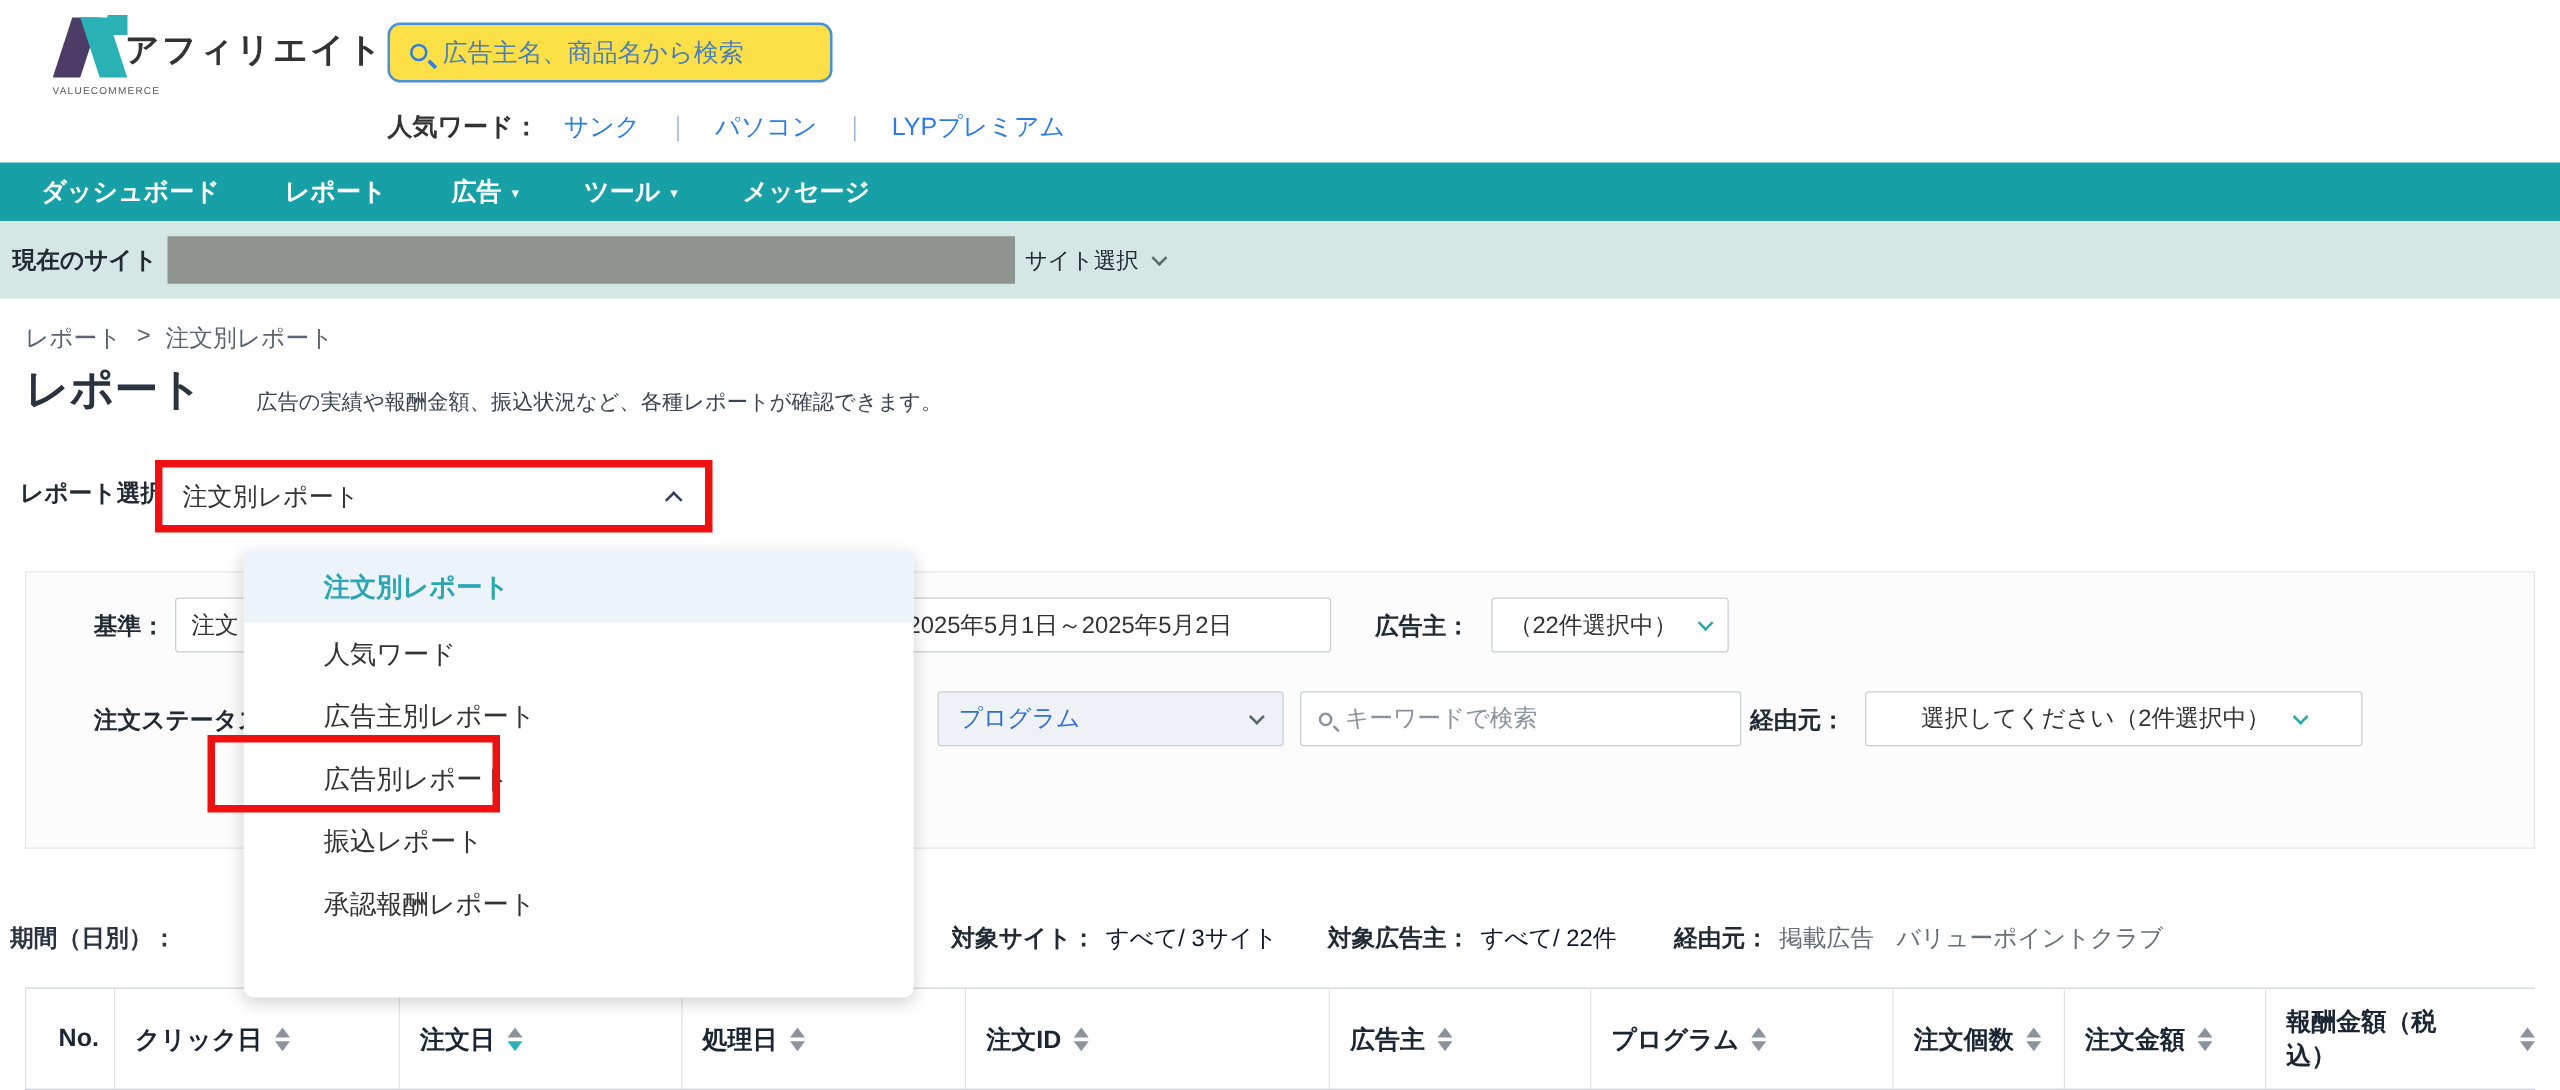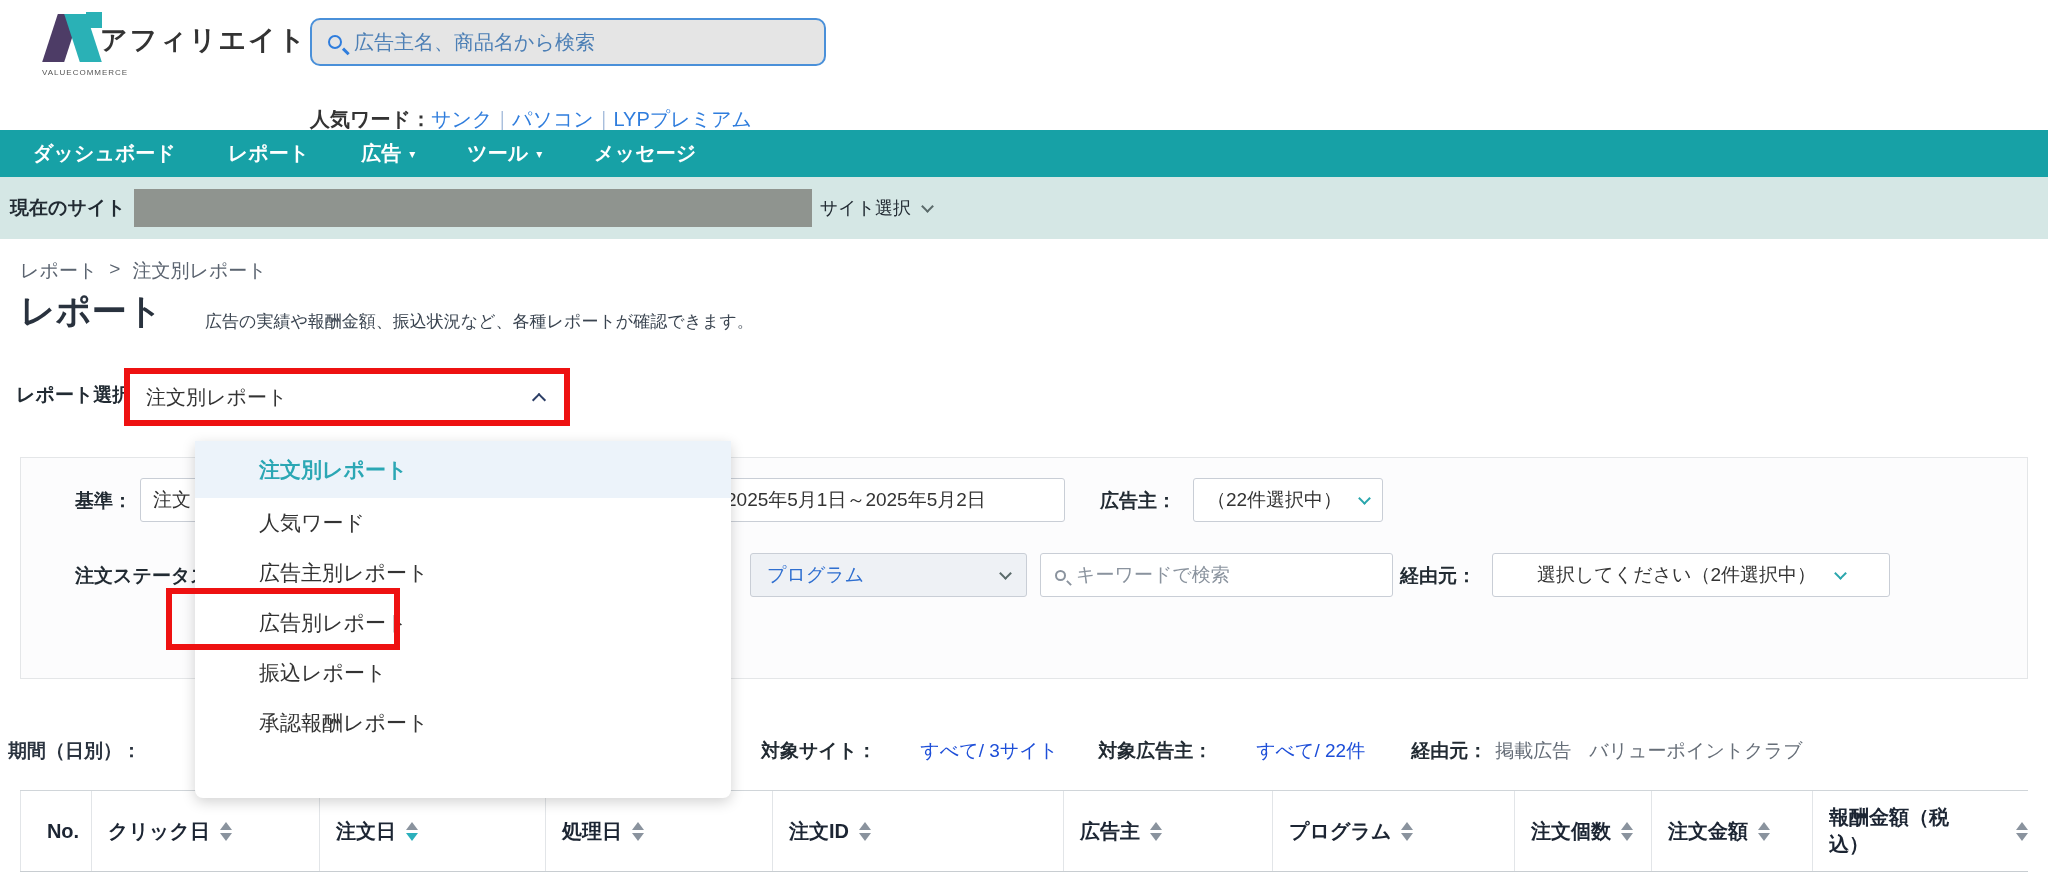--- a/index.html
+++ b/index.html
@@ -7,25 +7,25 @@
   body { font-family:"Liberation Sans","DejaVu Sans",sans-serif; background:#fff; position:relative; overflow:hidden; color:#2b3440; }
 
   
   .hdr { position:absolute; left:0; top:0; width:2048px; height:130px; background:#fff; }
   .logo { position:absolute; left:42px; top:12px; width:120px; height:66px; }
   .logo .v1 { position:absolute; left:8px; top:2px; width:22px; height:48px; background:#4d3c66; transform:skewX(-18deg); }
   .logo .v2 { position:absolute; left:30px; top:2px; width:22px; height:48px; background:#2ab1b6; transform:skewX(18deg); }
   .logo .sq { position:absolute; left:44px; top:0; width:16px; height:16px; background:#2ab1b6; }
   .logo .sub { position:absolute; left:0; top:56px; font-size:8px; letter-spacing:1px; color:#555; white-space:nowrap; }
   .brand { position:absolute; left:100px; top:22px; font-size:27px; font-weight:bold; color:#333; letter-spacing:2px; }
-  .search { position:absolute; left:310px; top:18px; width:516px; height:48px; border:2px solid #4a90d9; border-radius:10px; background:#e5e5e5; display:flex; align-items:center; padding-left:16px; gap:12px;text-align:center; }
+  .search { position:absolute; left:310px; top:18px; width:356px; height:48px; border:2px solid #4a90d9; border-radius:10px; background:#fde047; display:flex; align-items:center; padding-left:16px; gap:12px;text-align:center; }
   .sicon { width:14px; height:14px; border:2.5px solid #2f7ddd; border-radius:50%; position:relative; flex:none; }
   .sicon::after { content:""; position:absolute; left:12px; top:13px; width:8px; height:2.5px; background:#2f7ddd; transform:rotate(45deg); }
   .search .ph { font-size:20px; color:#4c7fb5; }
-  .popular { position:absolute; left:310px; top:88px; font-size:20px; display:flex; gap:0; align-items:center;margin-top:18px; }
+  .popular { position:absolute; left:310px; top:88px; font-size:20px; display:flex; gap:20px; align-items:center; }
   .popular .lbl { color:#333; font-weight:bold; }
   .popular a { color:#2f7ddd; text-decoration:none; }
   .popular .sep { color:#9db6d8; }
 
   
   .nav { position:absolute; left:0; top:130px; width:2048px; height:47px; background:#17a1a6; display:flex; align-items:center; padding-left:33px; gap:52px; }
   .nav .item { color:#fff; font-size:20px; font-weight:bold; display:flex; align-items:center; gap:8px; cursor:pointer; }
   .nav .caret { font-size:12px; }
 
   
@@ -62,21 +62,21 @@
   .kw-box { left:1040px; width:353px; padding-left:14px; gap:10px; }
   .kw-box .ph { color:#8a939e; font-size:19px; }
   .sicon-g { width:11px; height:11px; border:2px solid #8a939e; border-radius:50%; position:relative; flex:none; }
   .sicon-g::after { content:""; position:absolute; left:9px; top:10px; width:6px; height:2px; background:#8a939e; transform:rotate(45deg); }
   .via-label { left:1400px; }
   .via-box { left:1492px; width:398px; justify-content:center; gap:20px; }
 
   
   .sumrow { position:absolute; left:8px; top:738px; width:2030px; font-size:19px; display:flex; align-items:center; }
   .sumrow b { color:#222b33; }
-  .sumrow .blue { color:#1d4ed8;margin-left:36px; }
+  .sumrow .blue { color:#0f172a; }
   .sumrow .gray { color:#666e78; }
   .sg { display:flex; gap:8px; align-items:center; }
 
   
   .table { position:absolute; left:20px; top:790px; width:2008px; height:82px; border-top:1px solid #d0d5d9; border-bottom:1px solid #c8cdd1; display:flex; background:#fff; }
   .th { border-right:1px solid #e2e5e8; display:flex; align-items:center; padding-left:16px; gap:10px; font-size:20px; font-weight:bold; color:#1c2533; }
   .th:first-child { border-left:1px solid #e2e5e8; justify-content:center; padding-left:14px; }
   .th:last-child { border-right:none;gap:34px; }
   .sort { display:flex; flex-direction:column; gap:3px; cursor:pointer; }
   .tri-up { width:0; height:0; border-left:6px solid transparent; border-right:6px solid transparent; border-bottom:8px solid #8a939e; }

